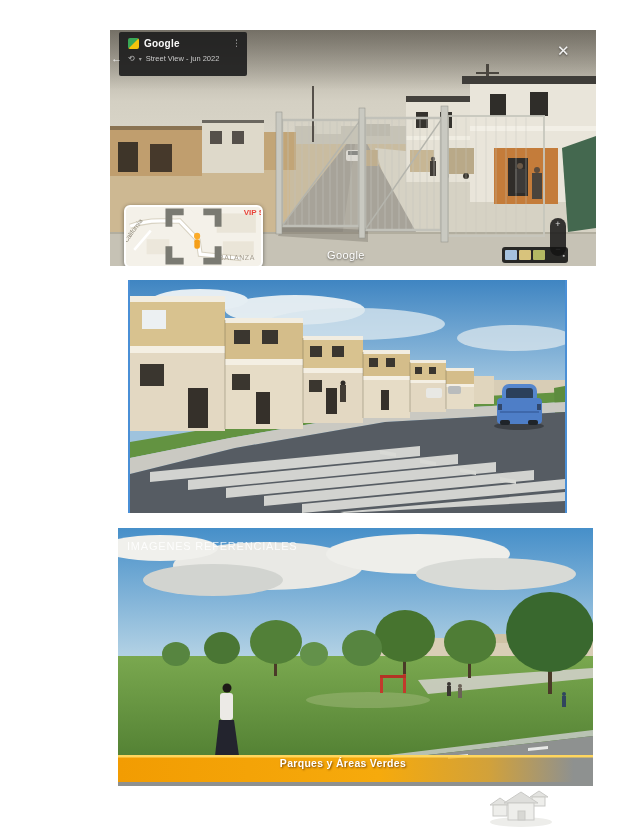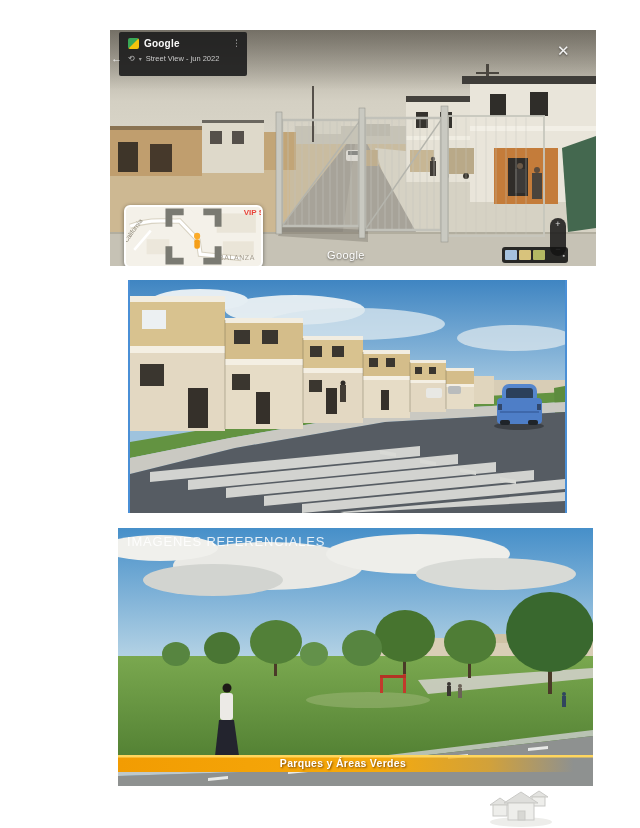--- a/index.html
+++ b/index.html
@@ -57,23 +57,23 @@
   .sv-thumb.t2{background:#d8c37c;}
   .sv-thumb.t3{background:#b3b863;}
   .sv-thumbicon{margin-left:auto;color:#b9b9b9;font-size:7px;line-height:1;}
 
   
   #r1{left:88px;top:264px;width:439px;height:233px;box-sizing:border-box;
     border-left:2px solid #4a8fd6;border-right:2px solid #4a8fd6;background:#9fc3dd;}
 
   
   #park{left:78px;top:512px;width:475px;height:258px;background:#7fb0d4;}
-  .park-header{position:absolute;left:9px;top:6px;z-index:4;
-    color:rgba(255,255,255,0.85);font-size:13px;letter-spacing:.8px;}
-  .park-banner{position:absolute;left:0;top:227px;width:100%;height:17px;z-index:5;
+  .park-header{position:absolute;left:9px;top:12px;z-index:4;
+    color:rgba(255,255,255,0.85);font-size:11px;letter-spacing:.8px;}
+  .park-banner{position:absolute;left:0;top:227px;width:100%;height:27px;z-index:5;
     background:
       linear-gradient(180deg, #ffd65e 0px, #ffd65e 2px, rgba(255,214,94,0) 3px),
       linear-gradient(90deg, #f29c02 0%, #f6aa0c 55%, rgba(246,170,12,.65) 78%,
         rgba(246,170,12,0) 96%);}
   .park-banner-text{position:absolute;left:95px;top:2px;width:260px;text-align:center;
     color:#fff;font-size:10.5px;font-weight:bold;letter-spacing:.3px;
     text-shadow:1px 1px 2px rgba(115,62,0,0.9);}
 
   
   #footlogo{left:484px;top:786px;width:74px;height:42px;}

